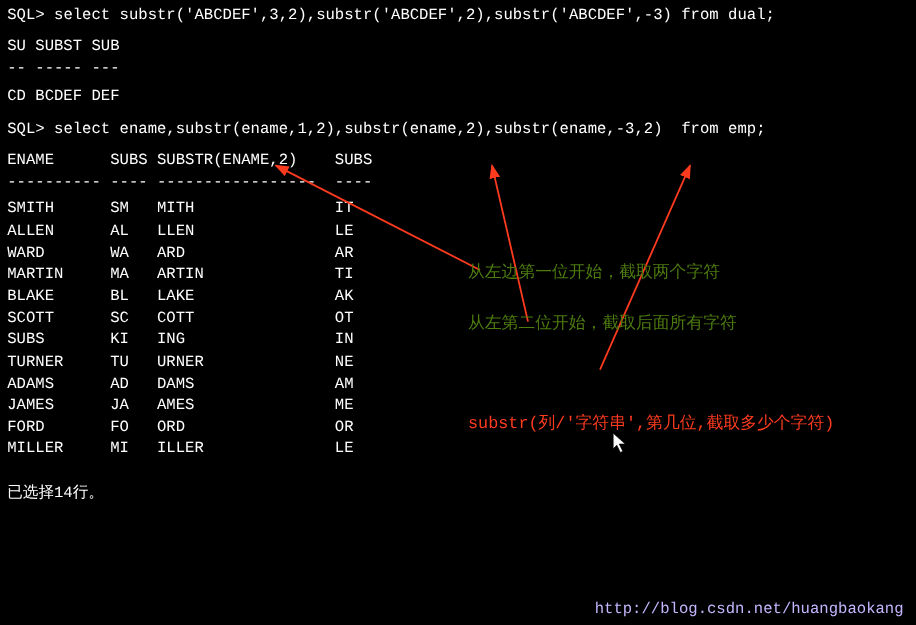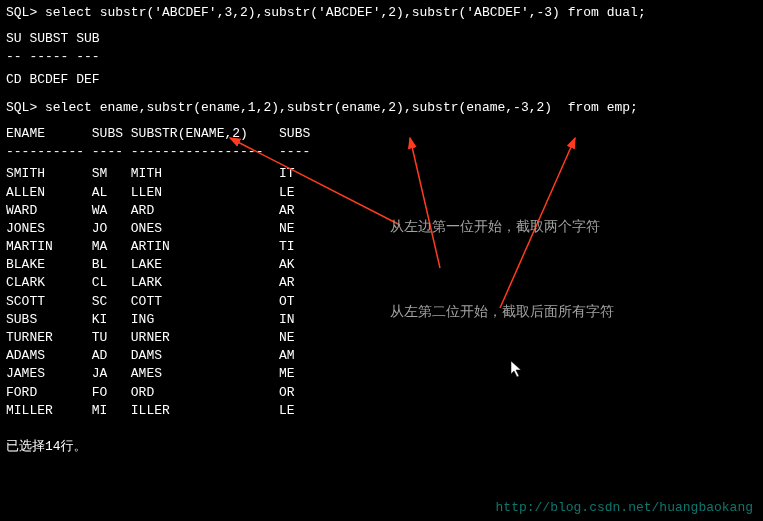--- a/index.html
+++ b/index.html
@@ -17,34 +17,34 @@
     .line { white-space: pre; line-height: 1.4; }
     .prompt-line { margin-bottom: 2px; }
     .header-row { margin-top: 8px; }
     .sep-row { margin-bottom: 4px; }
     .data-row { }
     .summary-row { margin-top: 18px; }
     .watermark {
       position: absolute;
       bottom: 6px;
       right: 10px;
-      color: #0f766e;
+      color: #c4b5fd;
       font-size: 13px;
       font-family: "Courier New", monospace;
     }
     .annotations {
       position: absolute;
       top: 0;
       left: 0;
       width: 100%;
       height: 100%;
       pointer-events: none;
     }
     .anno { position: absolute; color: #ff3b1f; font-family: sans-serif; font-size: 14px; }
-    .anno-red { color: #a3a3a3; }
+    .anno-red { color: #4d7c0f; }
     .anno-formula { font-family: "Courier New", monospace; font-size: 14px; color: #ff3b1f; }
     svg.arrows { position: absolute; top: 0; left: 0; width: 763px; height: 521px; pointer-events: none; }
     .cursor {
       position: absolute;
       width: 14px;
       height: 18px;
       pointer-events: none;
     }
   </style>
 </head>
@@ -58,24 +58,22 @@
 <div style="height:10px"></div>
 
 <div class="line prompt-line"><span>SQL&gt;</span><span> select ename,substr(ename,1,2),substr(ename,2),substr(ename,-3,2)  from emp;</span></div>
 
 <div class="line header-row" id="sql2-header">ENAME      SUBS SUBSTR(ENAME,2)    SUBS</div>
 <div class="line sep-row" id="sql2-sep">---------- ---- -----------------  ----</div>
 <div id="sql2-body">
     <div class="line data-row">SMITH      SM   MITH               IT  </div>
     <div class="line data-row">ALLEN      AL   LLEN               LE  </div>
     <div class="line data-row">WARD       WA   ARD                AR  </div>
-    <div class="line data-row">JONES      JO   ONES               NE  </div>
     <div class="line data-row">MARTIN     MA   ARTIN              TI  </div>
     <div class="line data-row">BLAKE      BL   LAKE               AK  </div>
-    <div class="line data-row">CLARK      CL   LARK               AR  </div>
     <div class="line data-row">SCOTT      SC   COTT               OT  </div>
     <div class="line data-row">SUBS       KI   ING                IN  </div>
     <div class="line data-row">TURNER     TU   URNER              NE  </div>
     <div class="line data-row">ADAMS      AD   DAMS               AM  </div>
     <div class="line data-row">JAMES      JA   AMES               ME  </div>
     <div class="line data-row">FORD       FO   ORD                OR  </div>
     <div class="line data-row">MILLER     MI   ILLER              LE  </div>
   </div>
 
 <div class="line summary-row">已选择14行。</div>
@@ -88,21 +86,22 @@
       </marker>
     </defs>
 
     <line x1="400" y1="225" x2="230" y2="138" stroke="#ff3b1f" stroke-width="1.5" marker-end="url(#arrowhead)"></line>
 
     <line x1="440" y1="268" x2="410" y2="138" stroke="#ff3b1f" stroke-width="1.5" marker-end="url(#arrowhead)"></line>
 
     <line x1="500" y1="308" x2="575" y2="138" stroke="#ff3b1f" stroke-width="1.5" marker-end="url(#arrowhead)"></line>
   </svg>
   <div class="anno anno-red" style="top:218px; left:390px;">从左边第一位开始，截取两个字符</div>
-  <div class="anno anno-red" style="top:260px; left:390px;margin-top:43px;">从左第二位开始，截取后面所有字符</div>
+  <div class="anno anno-red" style="top:260px; left:390px;">从左第二位开始，截取后面所有字符</div>
+  <div class="anno anno-formula" style="top:344px; left:390px;">substr(列/'字符串',第几位,截取多少个字符)</div>
 </div>
 
 <div class="cursor" style="top:360px; left:510px;">
   <svg width="14" height="18" viewBox="0 0 14 18">
     <path d="M1 1 L1 14 L4 11 L7 17 L9 16 L6 10 L11 10 Z" fill="#fff" stroke="#000" stroke-width="0.5"></path>
   </svg>
 </div>
 
 <div class="watermark">http://blog.csdn.net/huangbaokang</div>
 

